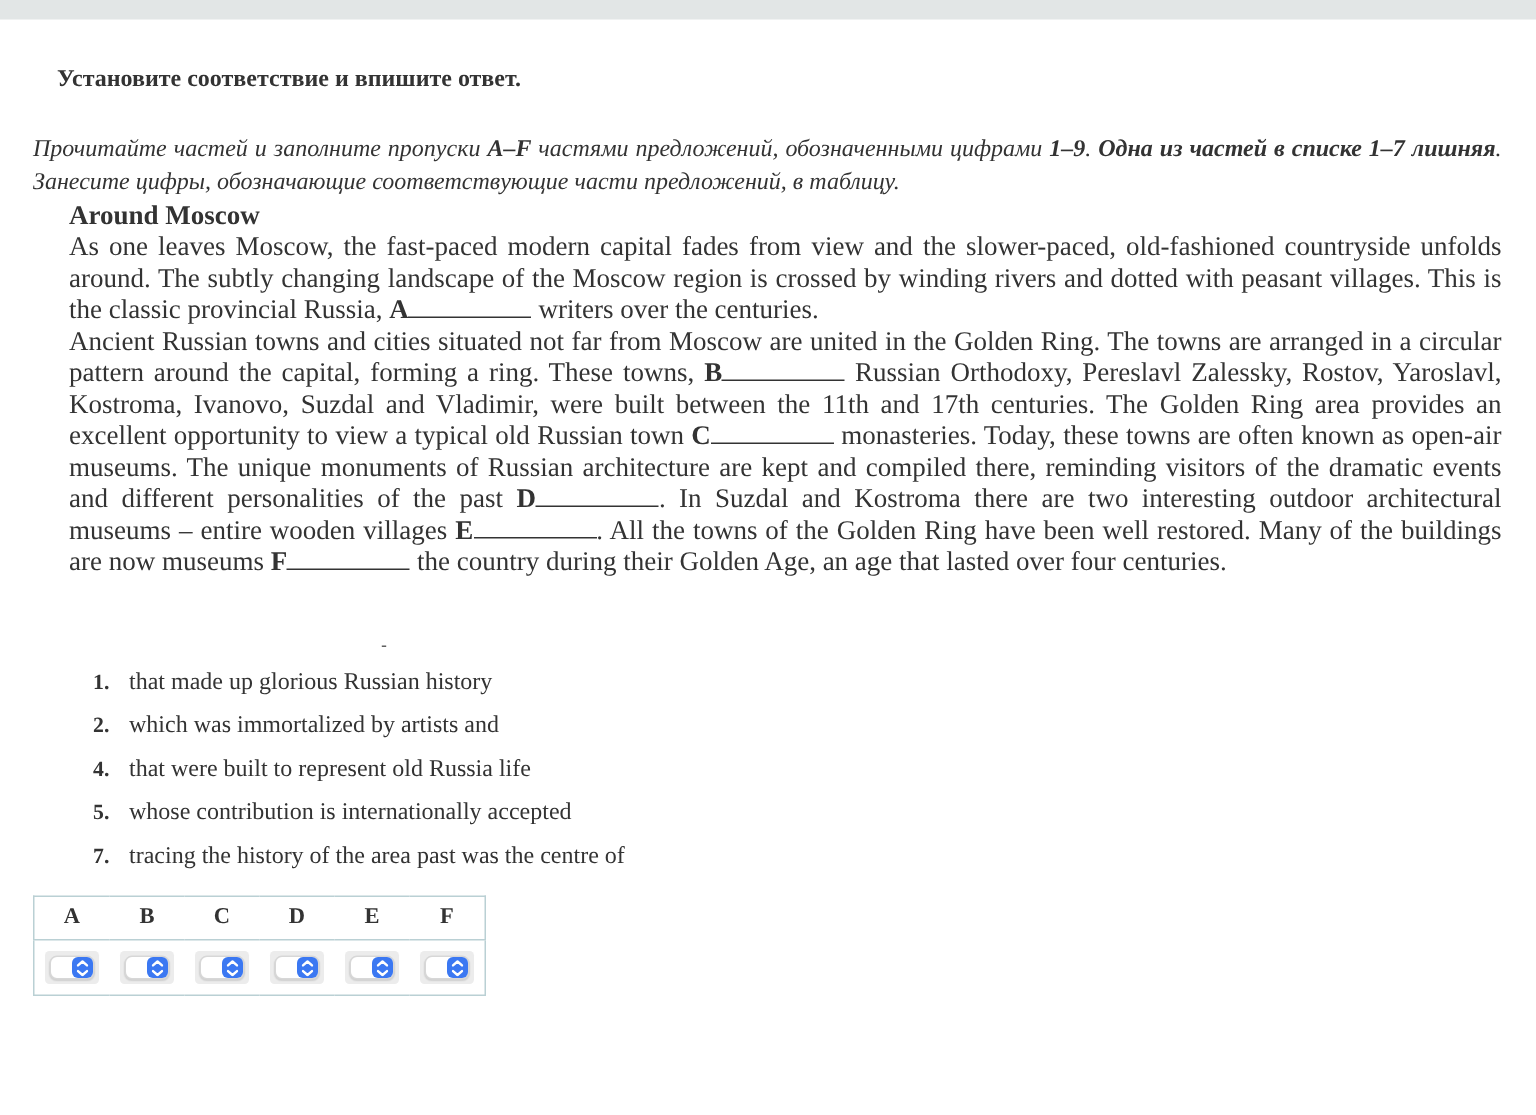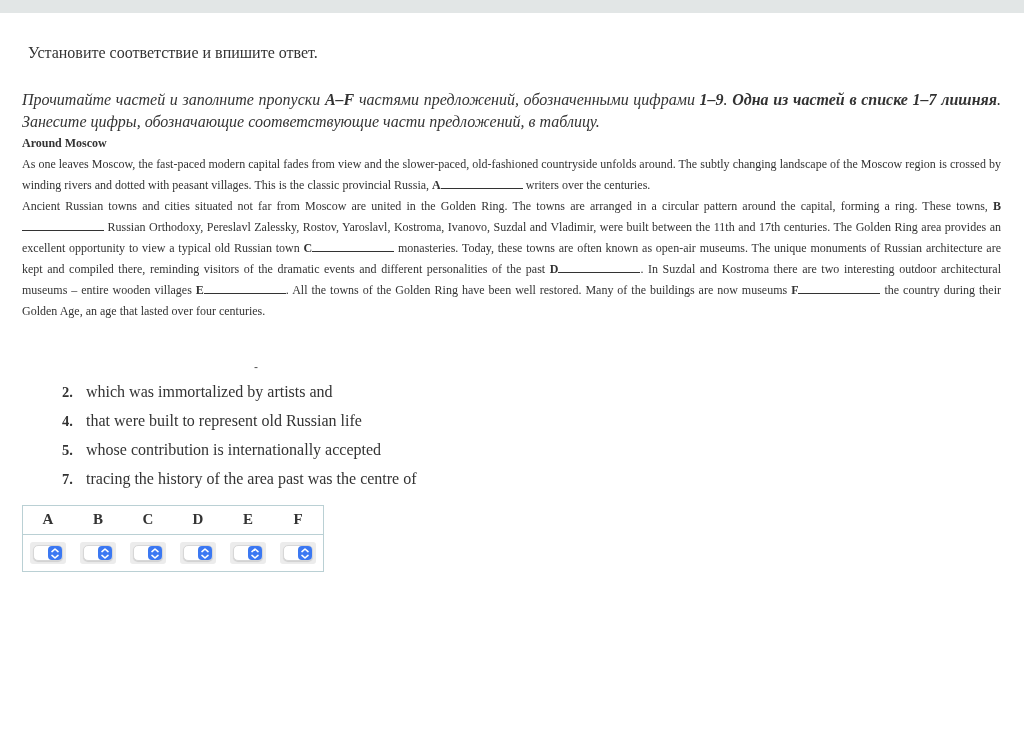--- a/index.html
+++ b/index.html
@@ -11,36 +11,37 @@
   body { width: 1024px; height: 743px; overflow: hidden; }
 
   .topbar {
     width: 100%; height: 13px;
     background: #e2e6e6;
   }
 
   .content { padding: 16px 23px 0 22px; }
 
   .page-title {
-    font-size: 16px; font-weight: normal;
+    font-size: 16px; font-weight: bold;
     line-height: 20px;
-    margin: 14px 0 26px 6px;
+    margin: 14px 0 26px 16px;
   }
 
   .instruction {
     font-style: italic;
     font-size: 16px; line-height: 22px;
     text-align: justify;
     margin: 0;
   }
   .instruction b { font-weight: bold; }
 
   .body-text {
-    font-size: 12px; line-height: 21px;
+    font-size: 18px; line-height: 21px;
     text-align: justify;
+    margin-left: 24px;
   }
   .body-heading { font-weight: bold; }
   .body-text p { margin: 0; }
 
   .gap-letter { font-weight: bold; }
   .gap-line {
     display: inline-block;
     width: 82px; height: 2px;
     border-bottom: 1px solid #333;
     vertical-align: baseline;
@@ -114,22 +115,23 @@
 
   <div class="body-text">
     <div class="body-heading">Around Moscow</div>
     <p><span>As one leaves Moscow, the fast-paced modern capital fades from view and the slower-paced, old-fashioned countryside unfolds around. The subtly changing landscape of the Moscow region is crossed by winding rivers and dotted with peasant villages. This is the classic provincial Russia, </span><span class="gap-letter">A</span><span class="gap-line"></span><span> writers over the centuries.</span></p>
     <p><span>Ancient Russian towns and cities situated not far from Moscow are united in the Golden Ring. The towns are arranged in a circular pattern around the capital, forming a ring. These towns, </span><span class="gap-letter">B</span><span class="gap-line"></span><span> Russian Orthodoxy, Pereslavl Zalessky, Rostov, Yaroslavl, Kostroma, Ivanovo, Suzdal and Vladimir, were built between the 11th and 17th centuries. The Golden Ring area provides an excellent opportunity to view a typical old Russian town </span><span class="gap-letter">C</span><span class="gap-line"></span><span> monasteries. Today, these towns are often known as open-air museums. The unique monuments of Russian architecture are kept and compiled there, reminding visitors of the dramatic events and different personalities of the past </span><span class="gap-letter">D</span><span class="gap-line"></span><span>. In Suzdal and Kostroma there are two interesting outdoor architectural museums – entire wooden villages </span><span class="gap-letter">E</span><span class="gap-line"></span><span>. All the towns of the Golden Ring have been well restored. Many of the buildings are now museums </span><span class="gap-letter">F</span><span class="gap-line"></span><span> the country during their Golden Age, an age that lasted over four centuries.</span></p>
   </div>
 
   <div class="stray-dash">-</div>
 
   <div class="options-list">
+    <div class="option-row"><span class="option-num">1.</span><span class="option-text">that made up glorious Russian history</span></div>
     <div class="option-row"><span class="option-num">2.</span><span class="option-text">which was immortalized by artists and</span></div>
-    <div class="option-row"><span class="option-num">4.</span><span class="option-text">that were built to represent old Russian life</span></div>
+    <div class="option-row"><span class="option-num">4.</span><span class="option-text">that were built to represent old Russia life</span></div>
     <div class="option-row"><span class="option-num">5.</span><span class="option-text">whose contribution is internationally accepted</span></div>
     <div class="option-row"><span class="option-num">7.</span><span class="option-text">tracing the history of the area past was the centre of</span></div>
   </div>
 
   <table class="answer-table">
     <thead>
       <tr>
         <th>A</th>
         <th>B</th>
         <th>C</th>

